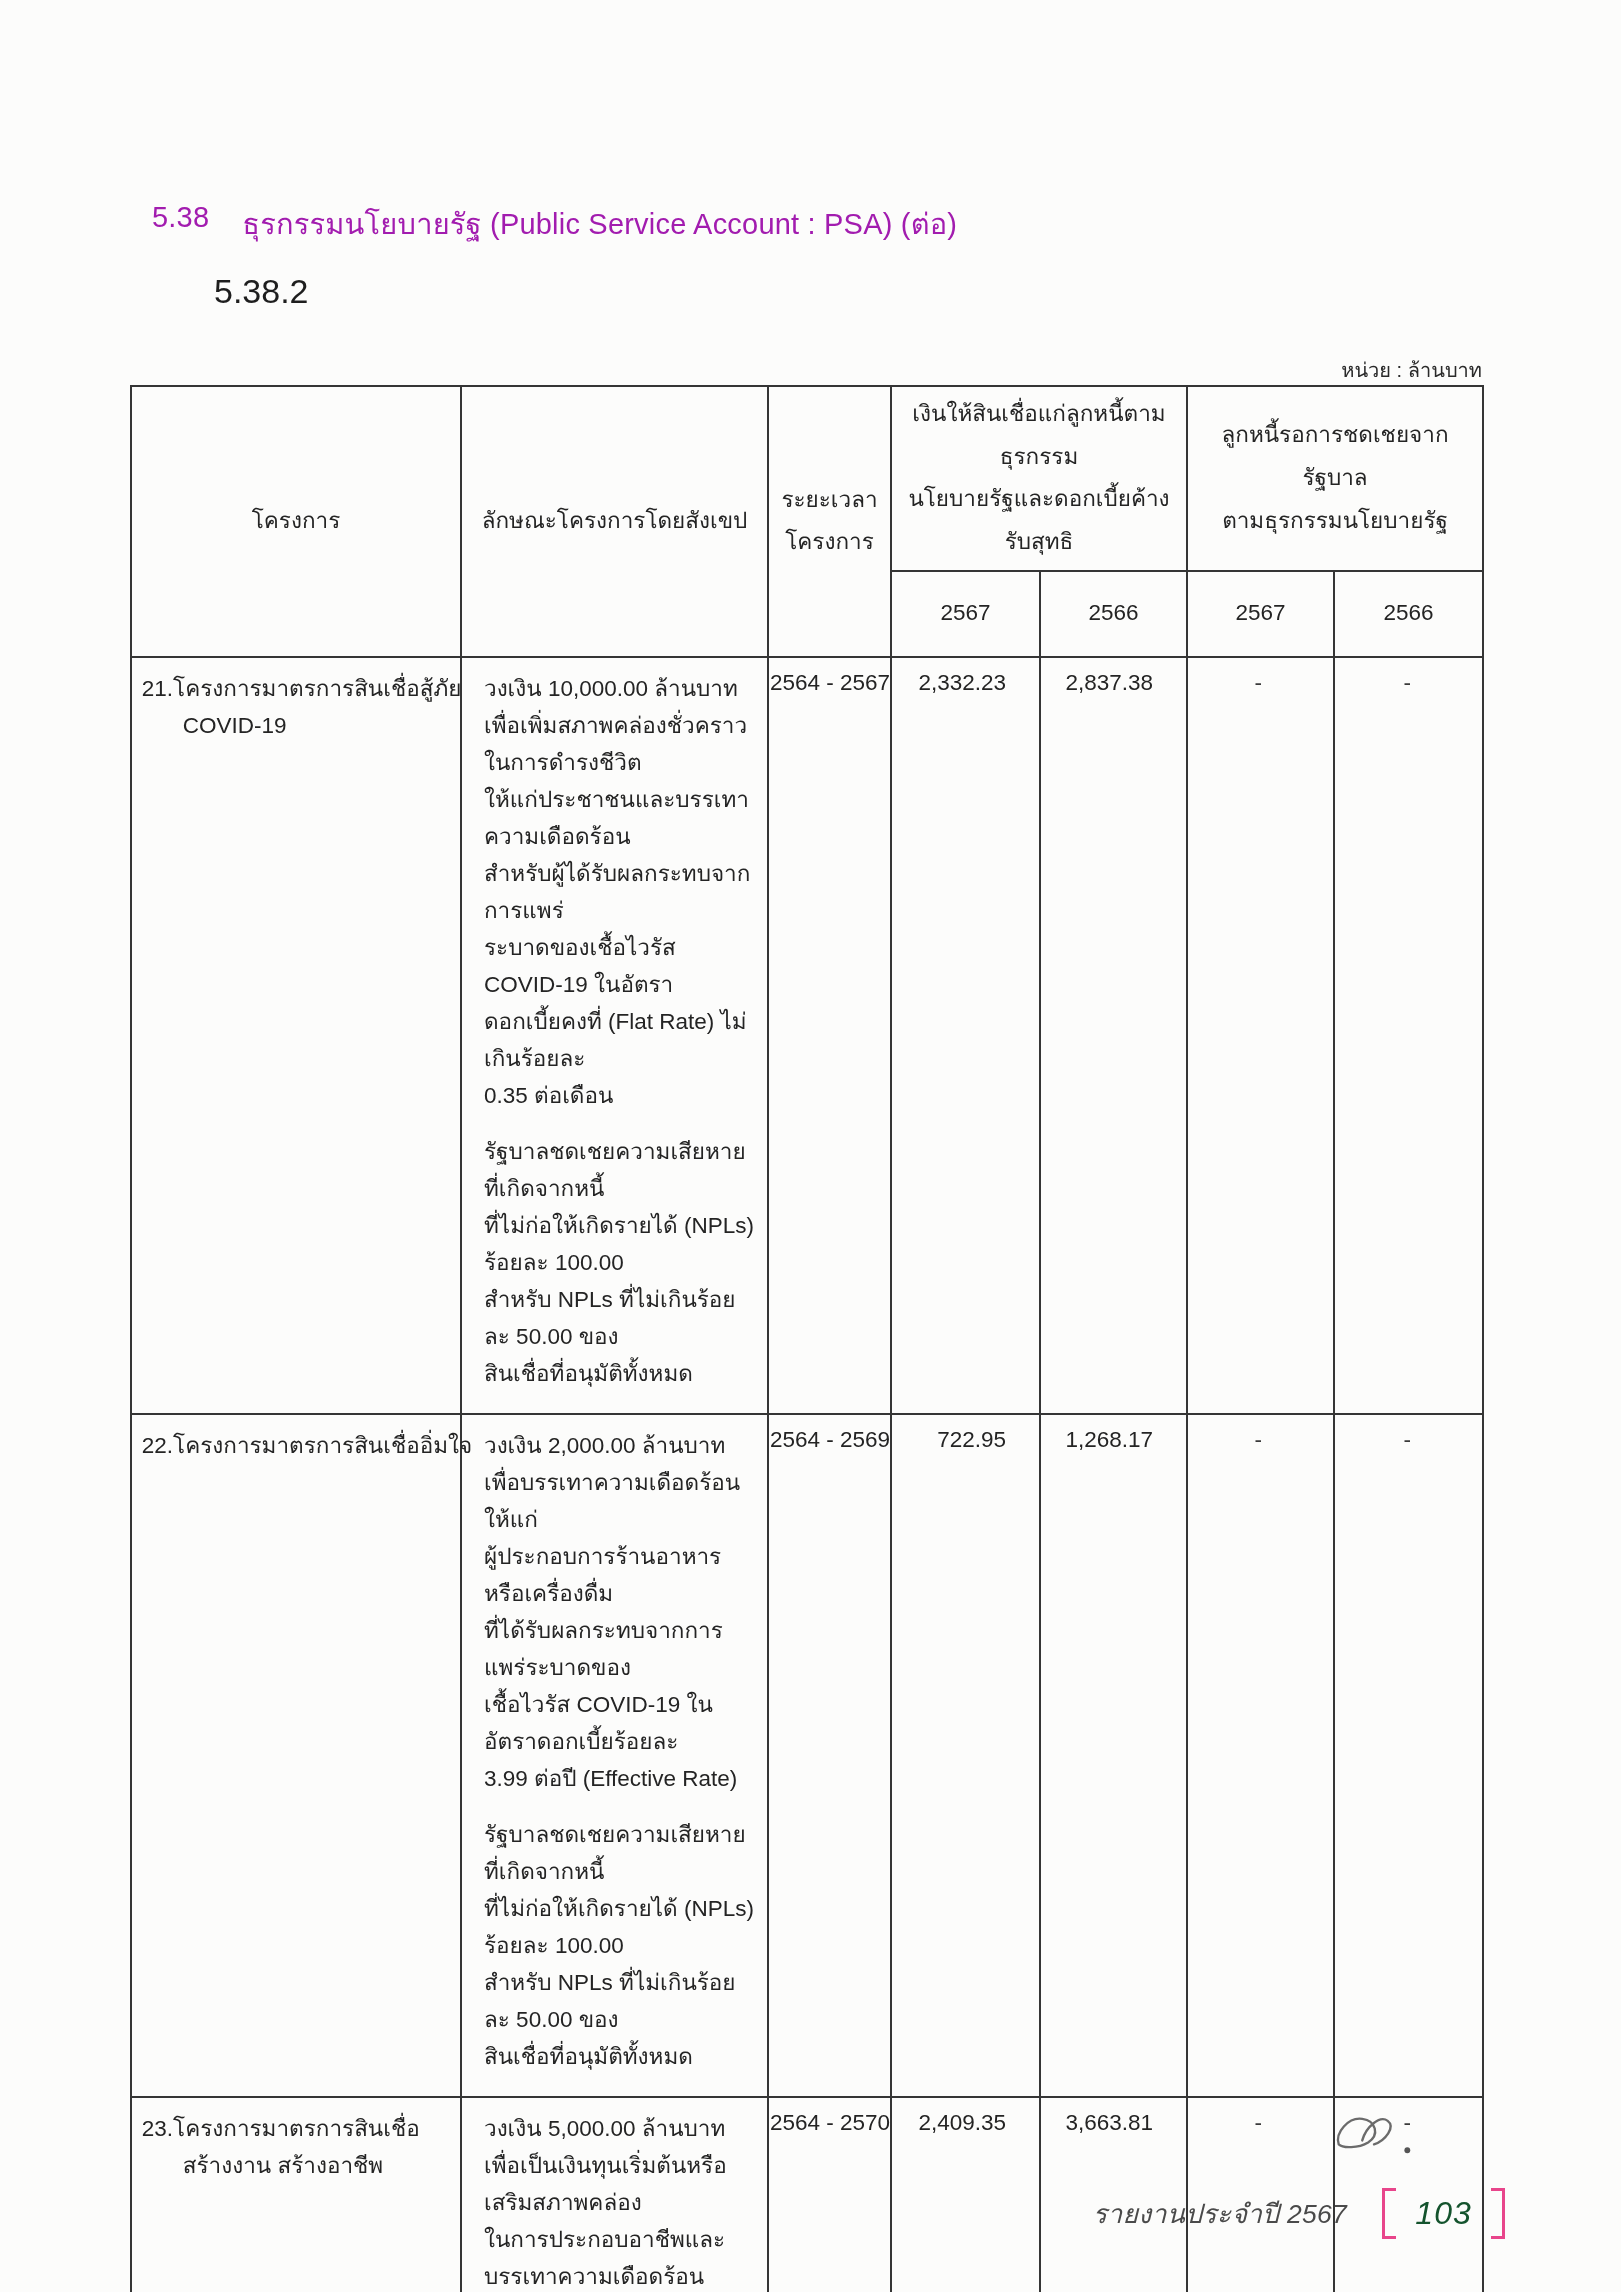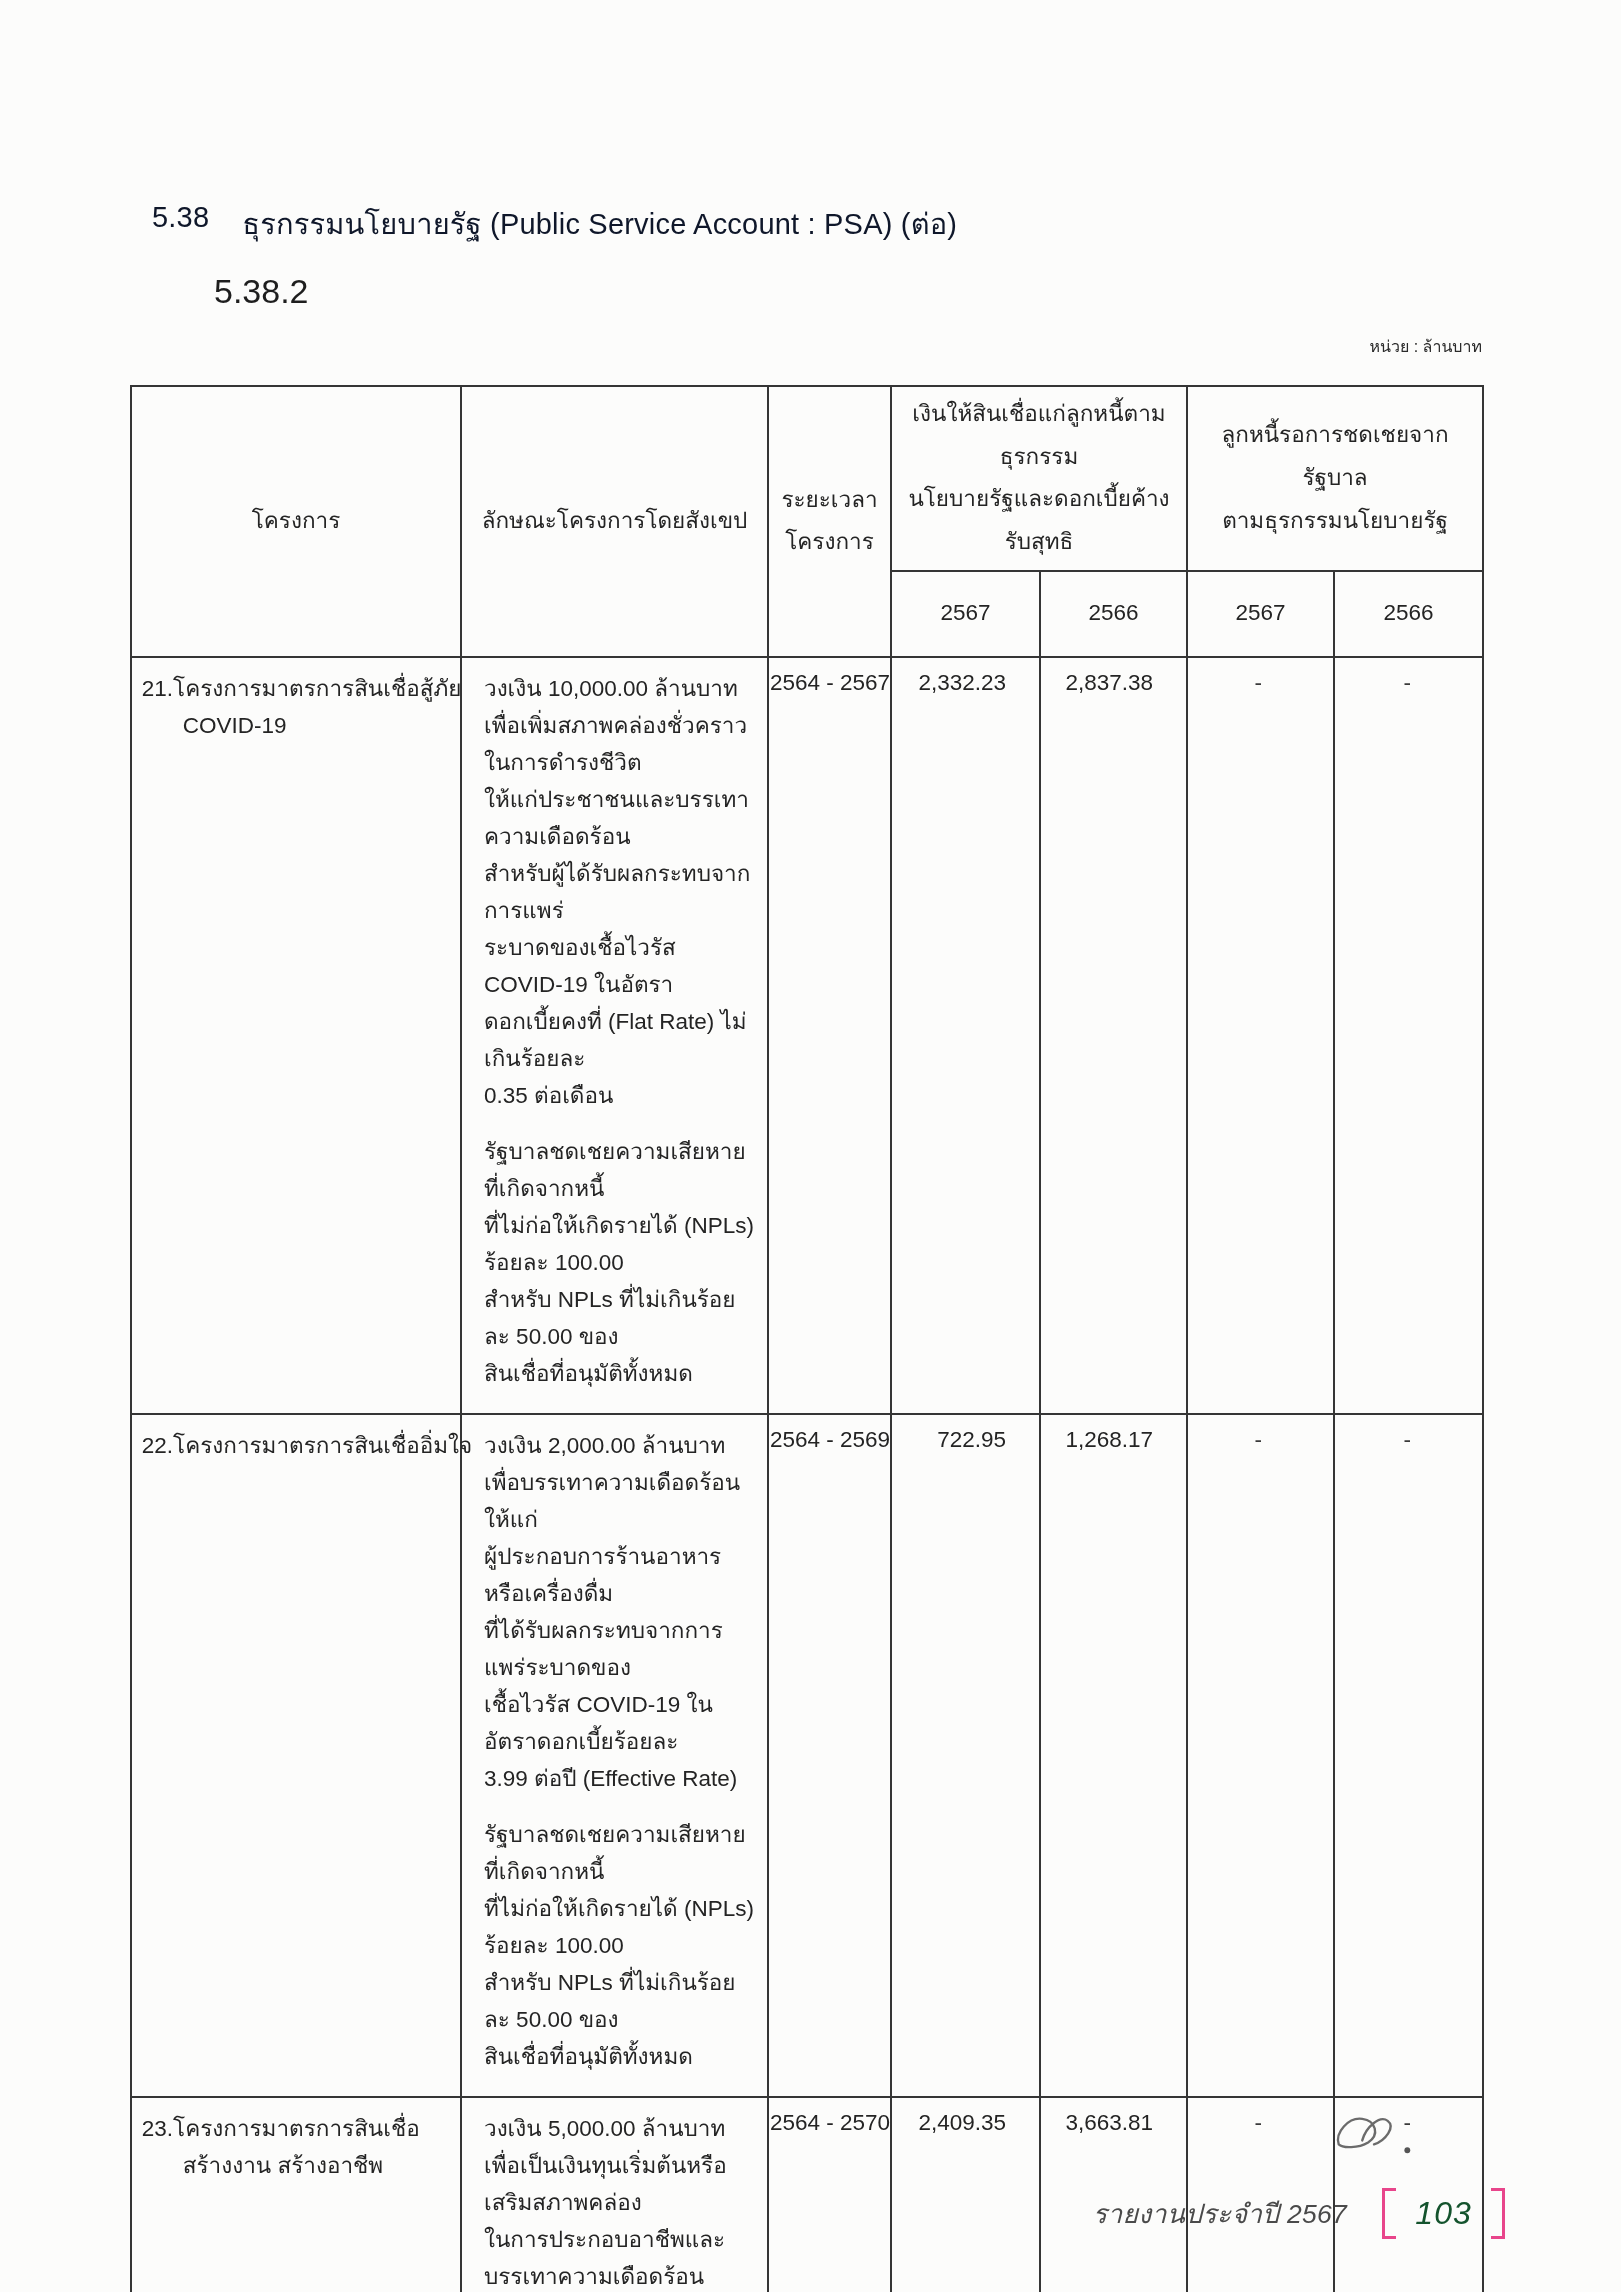--- a/index.html
+++ b/index.html
@@ -13,30 +13,30 @@
   }
   .page {
     position: relative;
     width: 1621px; height: 2293px;
     background: #fcfcfb;
     overflow: hidden;
   }
   
   .section-heading {
     position: absolute; left: 152px; top: 201px;
-    font-size: 29px; color: #0f172a; display: flex; gap: 33px;
+    font-size: 29px; color: #a21caf; display: flex; gap: 33px;
     letter-spacing: 0.2px;
   }
   .subsection-heading {
     position: absolute; left: 214px; top: 272px;
     font-size: 34px; color: #1e1e1e; display: flex; gap: 21.6px;
   }
   .unit-label {
-    position: absolute; right: 139px; top: 334px;
-    font-size: 16px; color: #2a2a2a;
+    position: absolute; right: 139px; top: 354px;
+    font-size: 20px; color: #2a2a2a;
   }
   
   table.psa {
     position: absolute; left: 130px; top: 385px;
     width: 1352px;
     border-collapse: collapse;
     table-layout: fixed;
     font-size: 22.5px; color: #242424;
   }
   table.psa col.c-project { width: 330px; }

